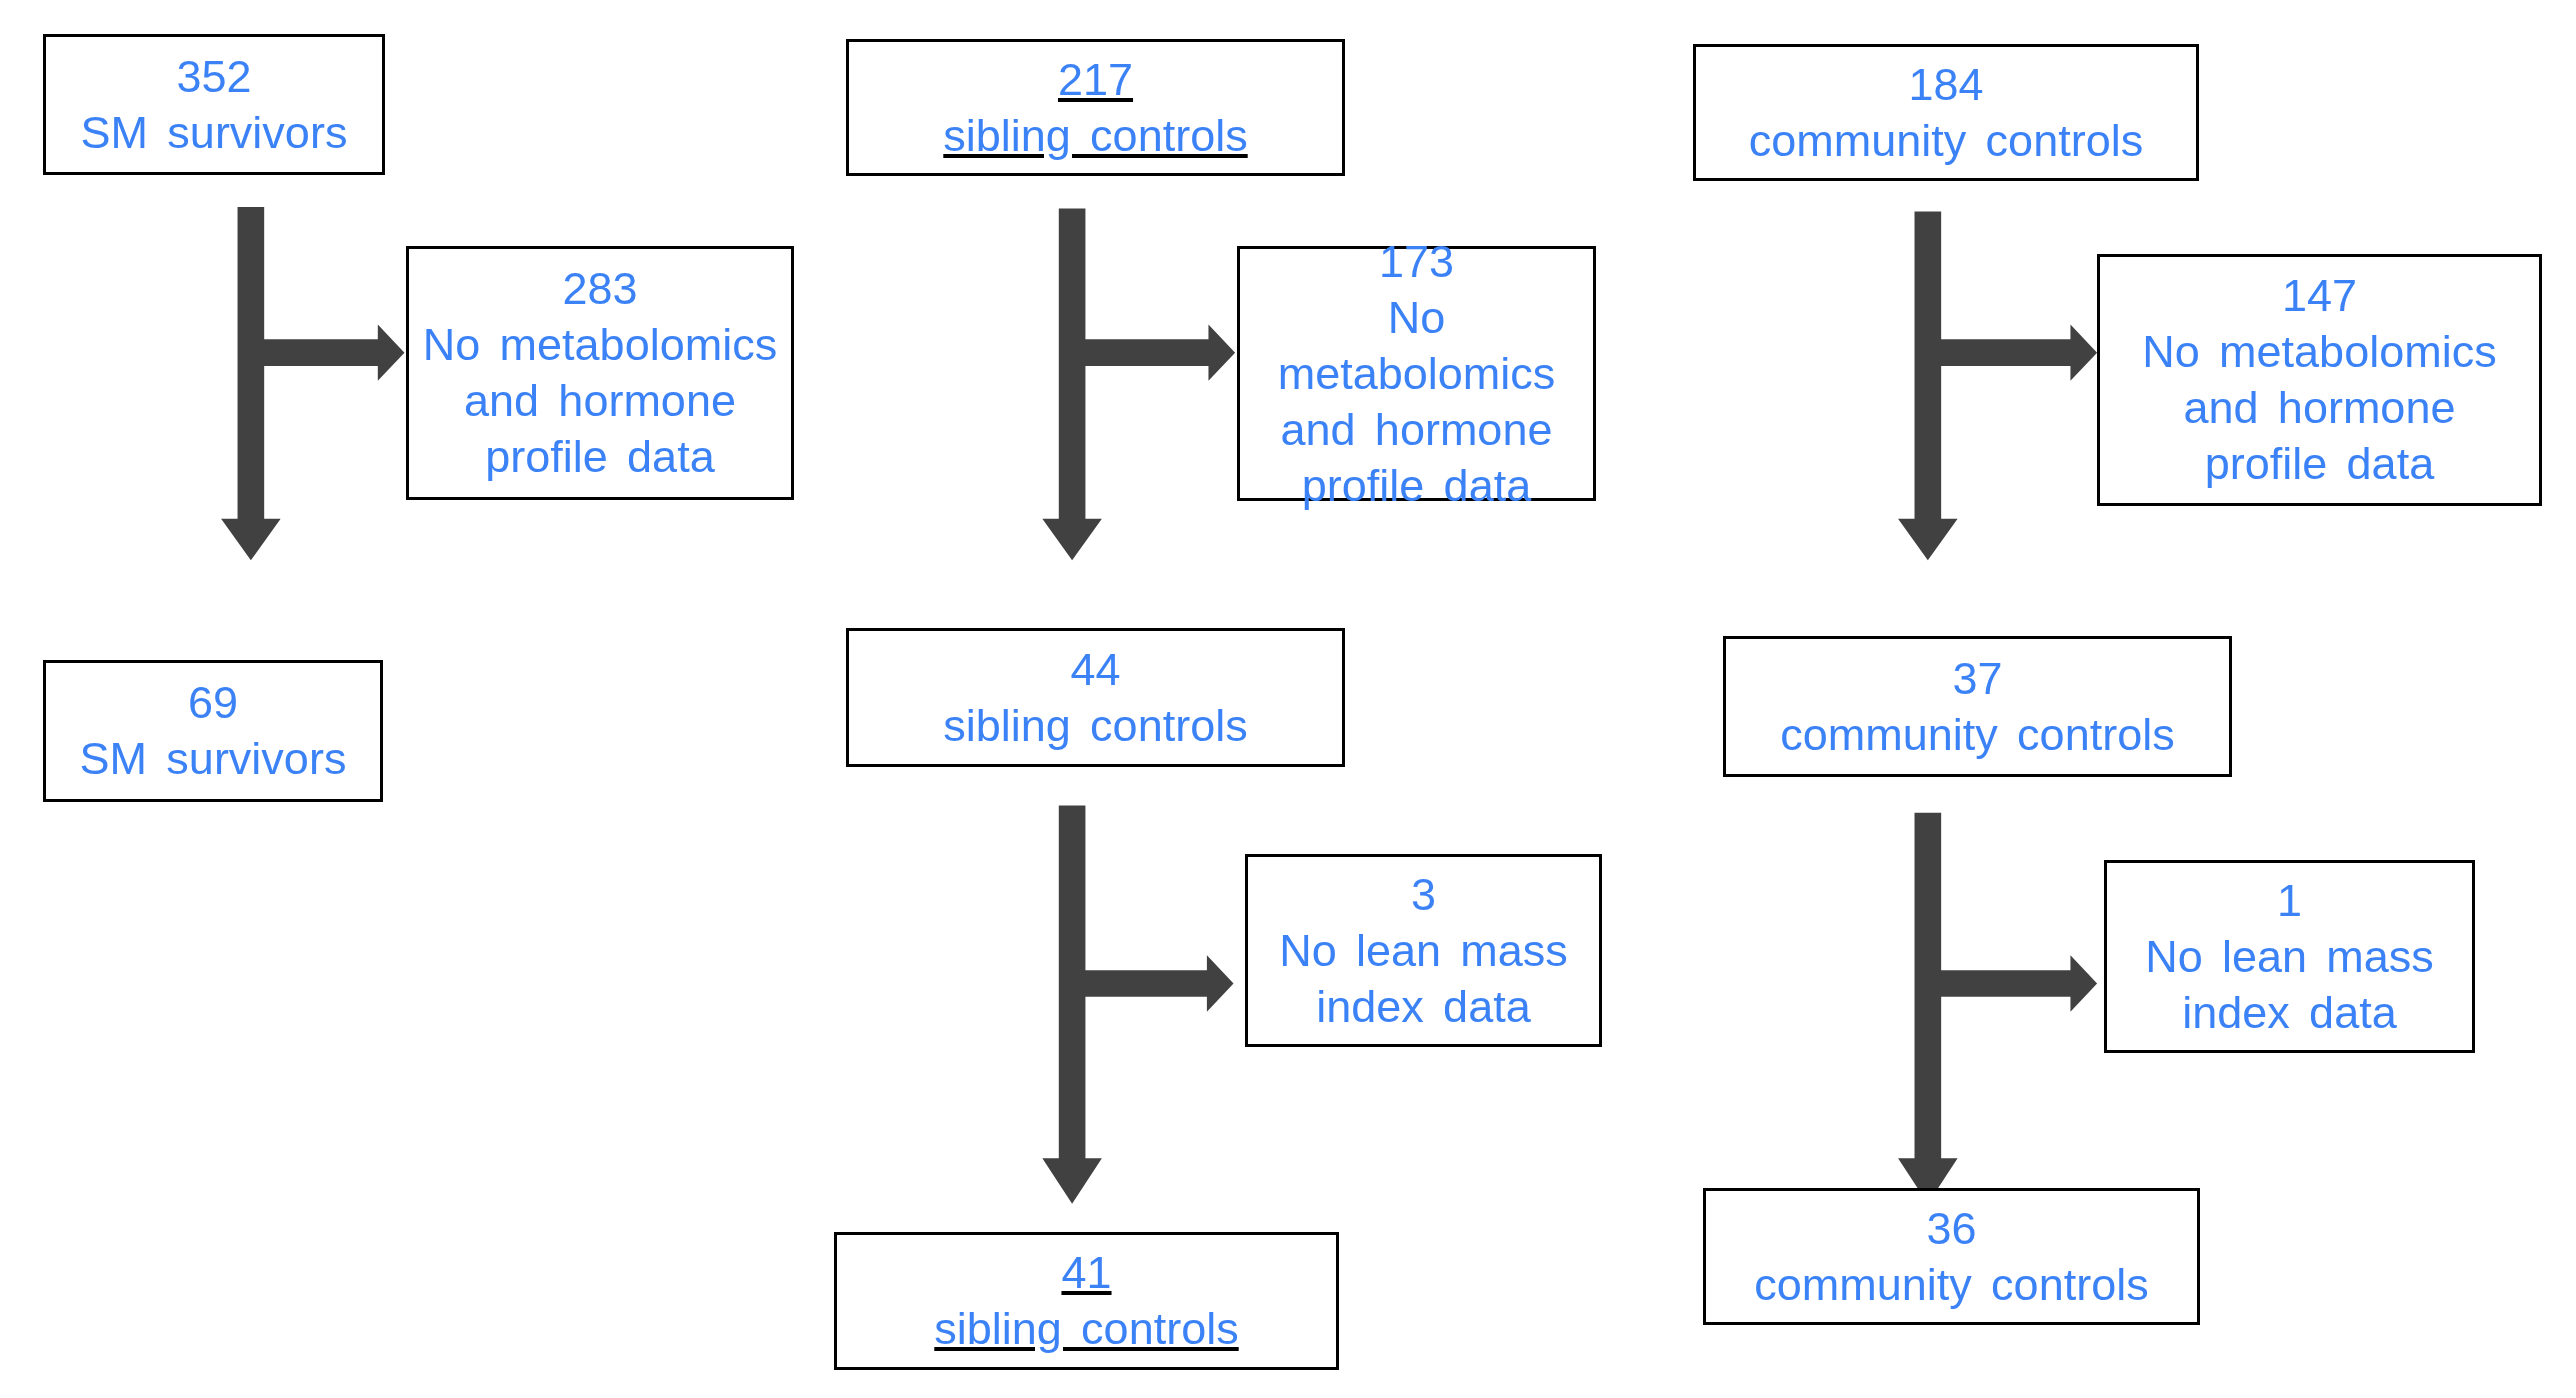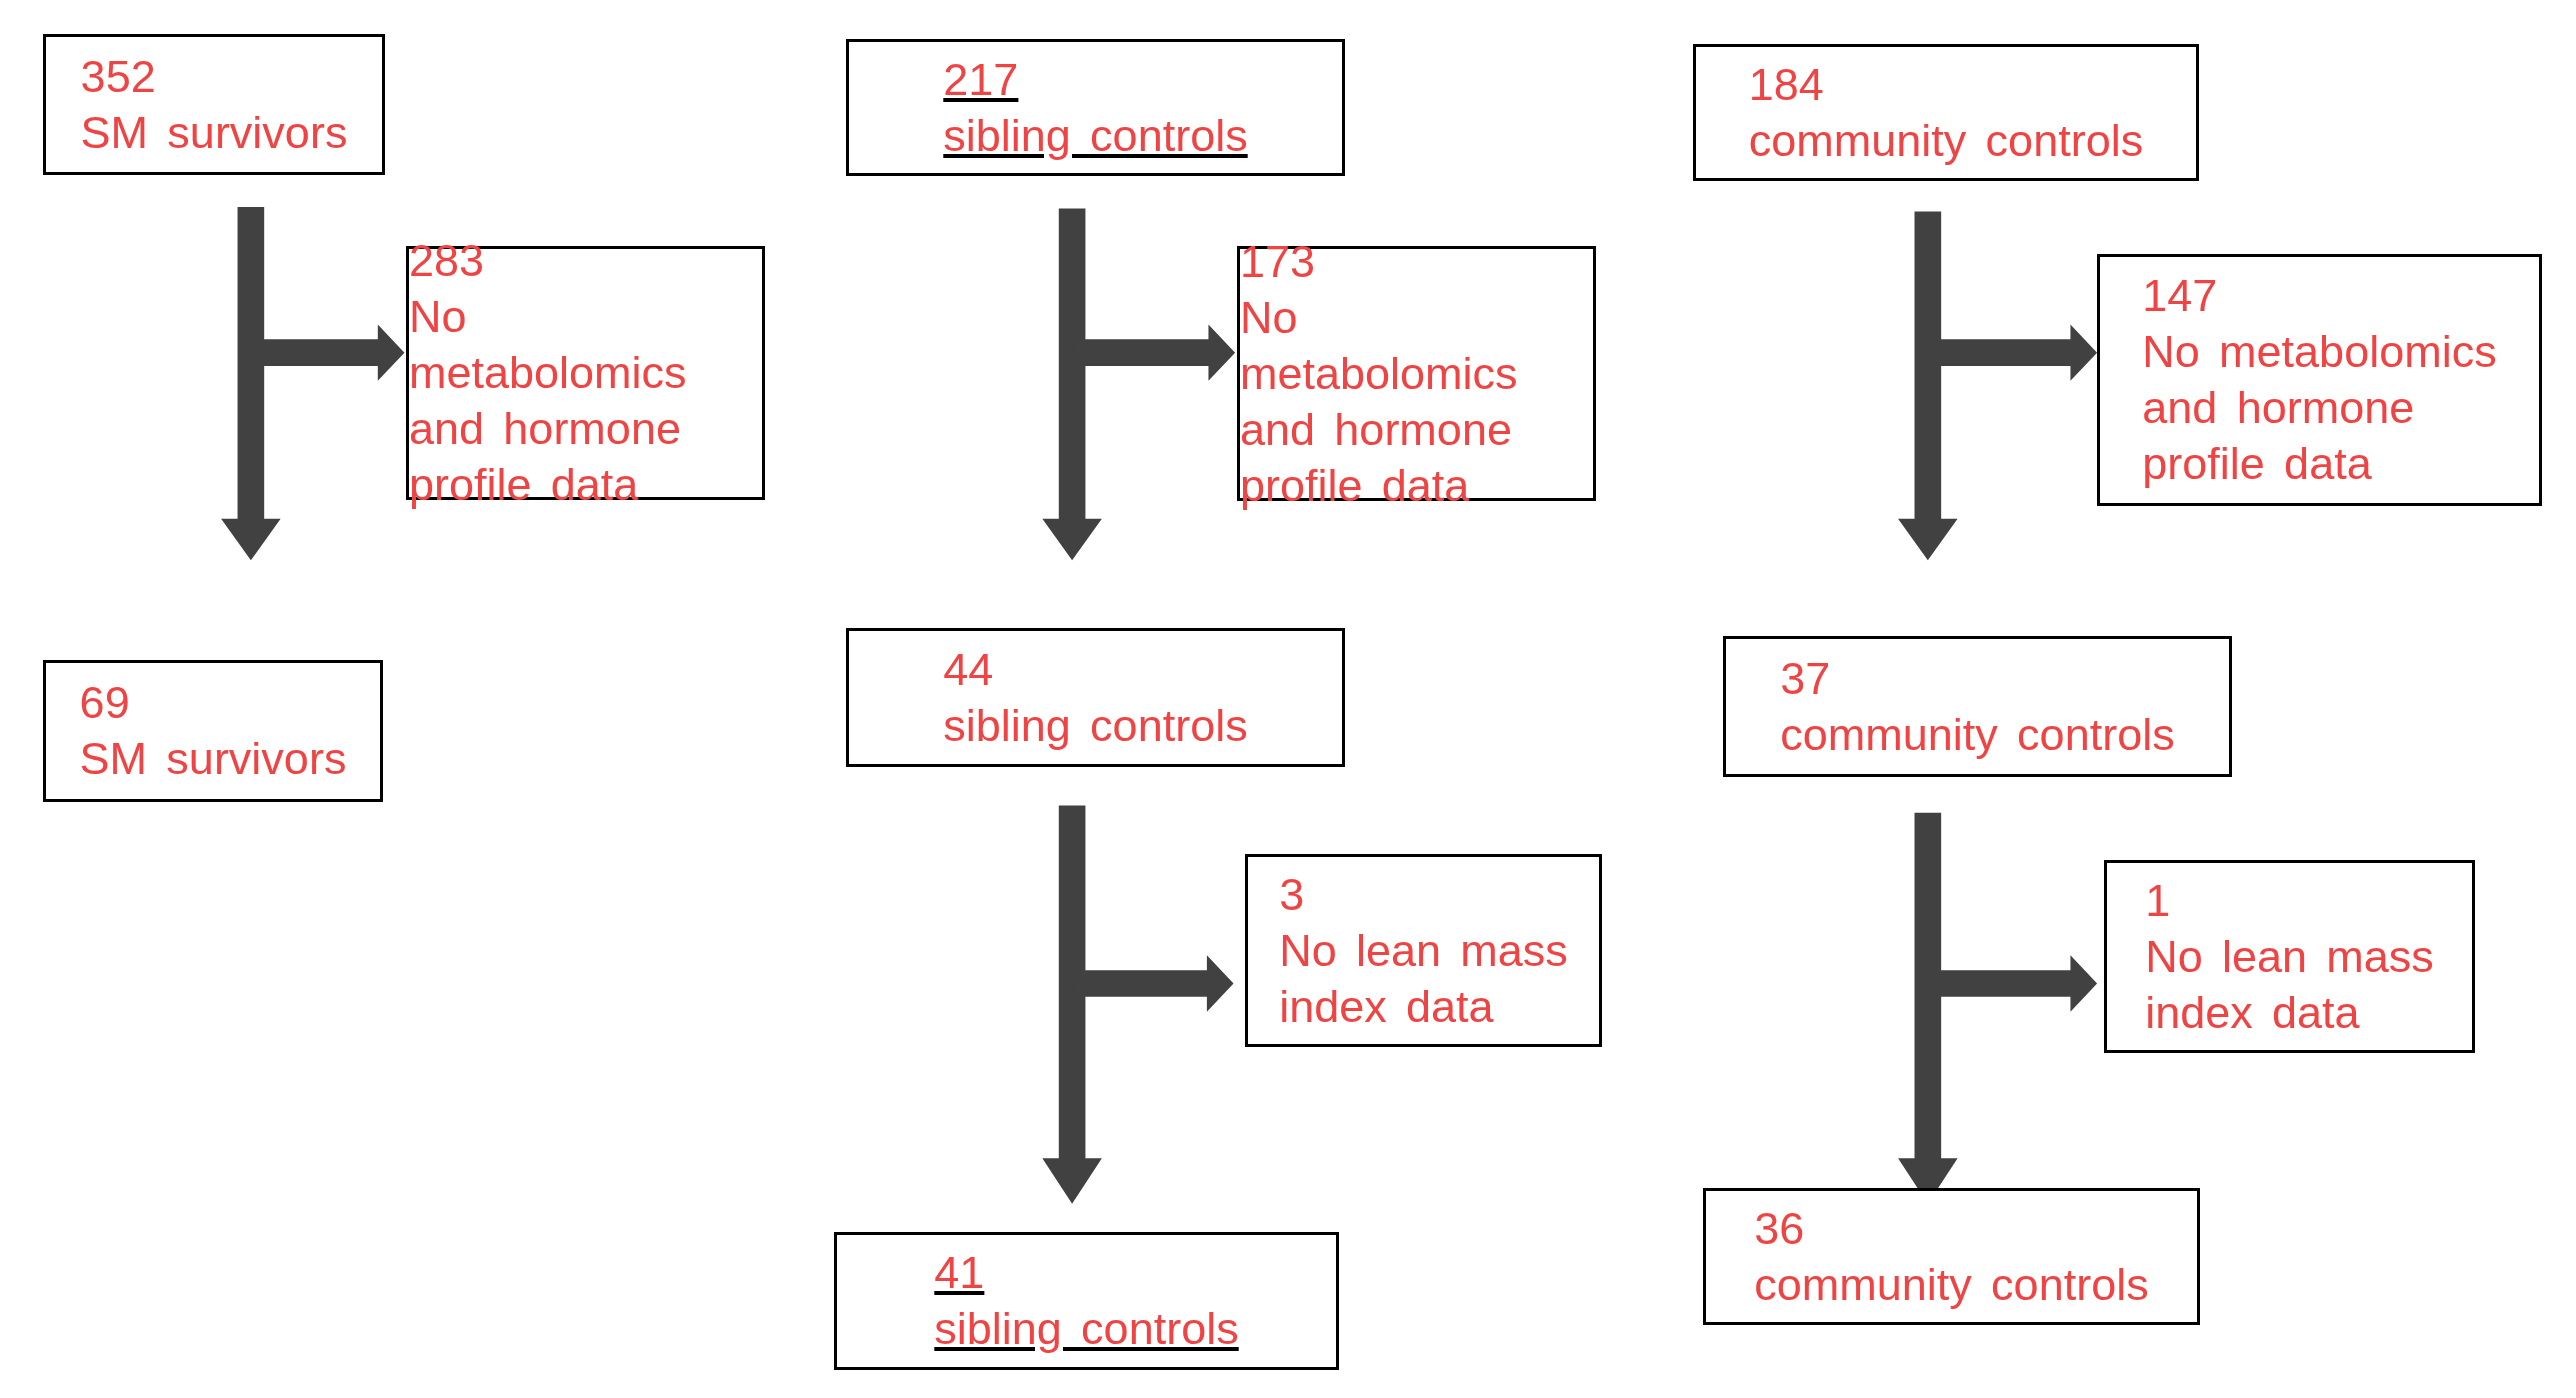--- a/index.html
+++ b/index.html
@@ -26,29 +26,29 @@
     position: absolute;
     box-sizing: border-box;
     background: #ffffff;
     border: 3.1px solid #000000;
     display: flex;
     align-items: center;
     justify-content: center;
   }
   .node-text {
     white-space: pre-line;
-    text-align: left;
+    text-align: center;
     font-size: 45px;
     line-height: 56px;
-    color: #ef4444;
+    color: #3b82f6;
     word-spacing: 0.15em;
   }
   
   .b-sm-initial   { left:43px;   top:34px;   width:342px; height:141px; }
-  .e-sm-excl      { left:406px;  top:246px;  width:359px; height:254px; }
+  .e-sm-excl      { left:406px;  top:246px;  width:388px; height:254px; }
   .b-sm-final     { left:43px;   top:632px;  width:340px; height:142px;margin-top:28px; }
 
   .b-sib-initial  { left:846px; top:39px;   width:499px; height:137px;text-decoration:underline; }
   .e-sib-excl     { left:1237px; top:246px;  width:359px; height:255px; }
   .b-sib-mid      { left:846px; top:628px;  width:499px; height:139px; }
   .e-sib-excl2    { left:1245px; top:854px; width:357px; height:193px; }
   .b-sib-final    { left:834px; top:1232px; width:505px; height:138px;text-decoration:underline; }
 
   .b-com-initial  { left:1693px; top:44px;   width:506px; height:137px; }
   .e-com-excl     { left:2097px; top:254px;  width:445px; height:252px; }

